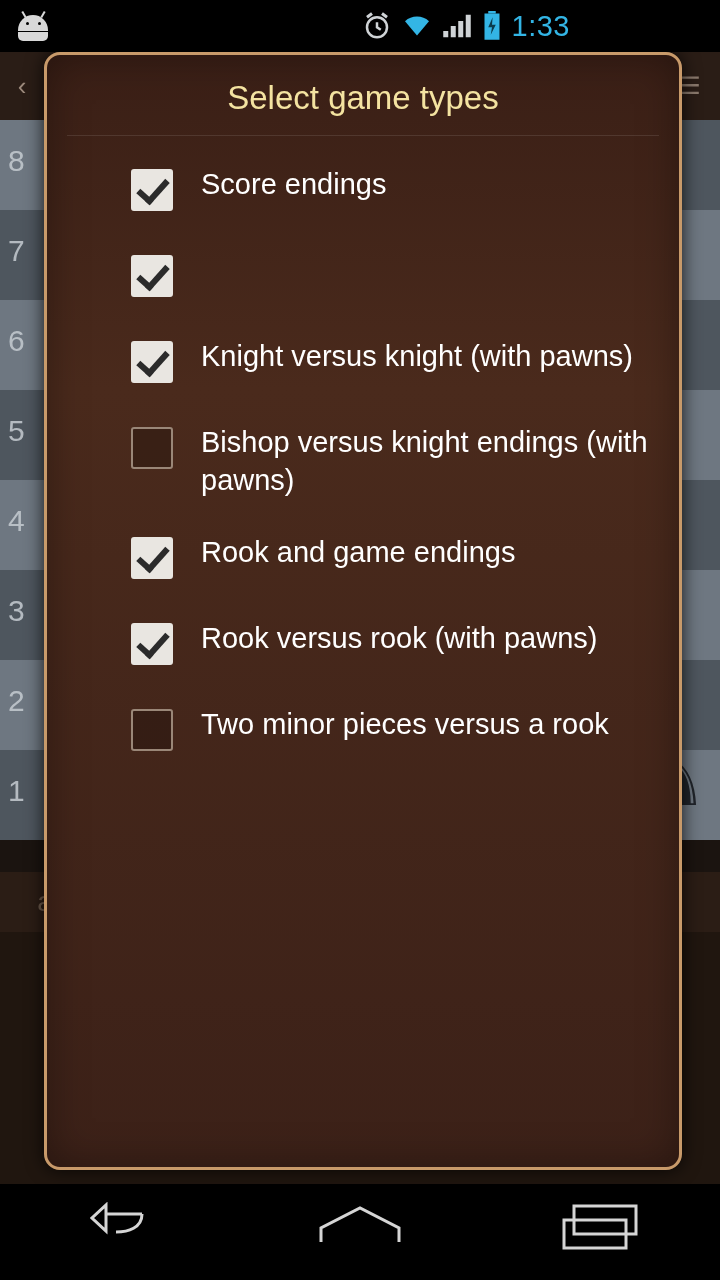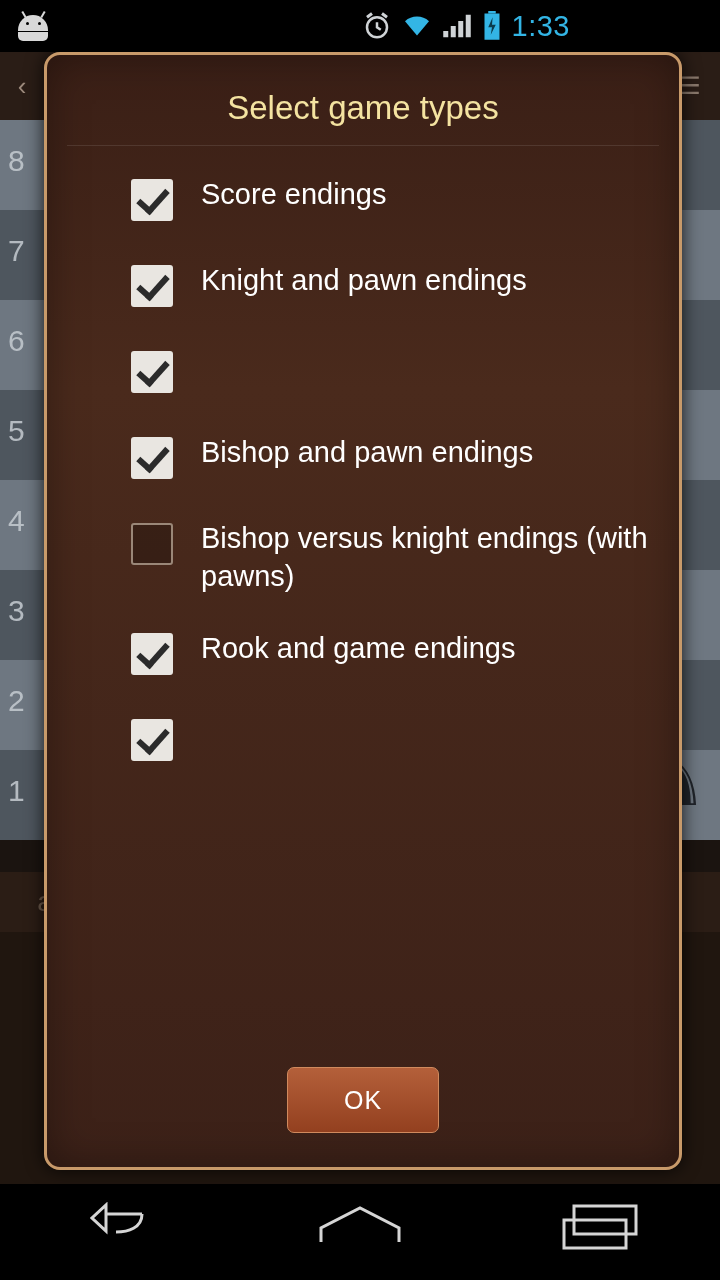--- a/index.html
+++ b/index.html
@@ -199,21 +199,21 @@
     width: 632px;
     height: 1112px;
     border-radius: 16px;
     background: linear-gradient(#3a1f16, #4a2a1c 30%, #3c2118);
     border: 3px solid #c89a6a;
     box-shadow: 0 0 18px rgba(0,0,0,.8), inset 0 0 40px rgba(0,0,0,.35);
     z-index: 40;
     overflow: hidden;
   }
   .dialog-title {
-    margin-top: 34px;
+    margin-top: 24px;
     text-align: center;
     color: #f4e3a1;
     font-size: 33px;
   }
   .title-rule {
     margin: 18px 20px 0 20px;
     height: 1px;
     background: rgba(255,255,255,.10);
   }
   .opt-list {
@@ -444,45 +444,43 @@
   <div class="dialog-title">Select game types</div>
   <div class="title-rule"></div>
 
   <div class="opt-list" id="opt-list">
       <div class="opt">
         <div class="checkbox checked"></div>
         <div class="opt-label">Score endings</div>
       </div>
       <div class="opt">
         <div class="checkbox checked"></div>
-        <div class="opt-label">Knight and pawn endings</div>
       </div>
       <div class="opt">
         <div class="checkbox checked"></div>
-      </div>
-      <div class="opt">
-        <div class="checkbox checked"></div>
-        <div class="opt-label">Bishop and pawn endings</div>
+        <div class="opt-label">Knight versus knight (with pawns)</div>
       </div>
       <div class="opt">
         <div class="checkbox"></div>
         <div class="opt-label">Bishop versus knight endings (with pawns)</div>
       </div>
       <div class="opt">
         <div class="checkbox checked"></div>
         <div class="opt-label">Rook and game endings</div>
       </div>
       <div class="opt">
         <div class="checkbox checked"></div>
+        <div class="opt-label">Rook versus rook (with pawns)</div>
+      </div>
+      <div class="opt">
+        <div class="checkbox"></div>
+        <div class="opt-label">Two minor pieces versus a rook</div>
       </div>
     </div>
 
-  <div class="ok-wrap">
-    <div class="ok-btn">OK</div>
-  </div>
 </div>
 
 <div class="navbar">
   <div class="nav-btn">
     <svg class="nav-ico" width="60" height="46" viewBox="0 0 60 46">
       <path d="M52 12 c-14 0 -26 0 -36 0 M16 12 l0 -9 -14 13 14 13 0 -9 z" fill="none" stroke="#d5d5d5" stroke-width="3"></path>
       <path d="M52 12 c0 14 -14 18 -26 18" fill="none" stroke="#d5d5d5" stroke-width="3"></path>
     </svg>
   </div>
   <div class="nav-btn">

